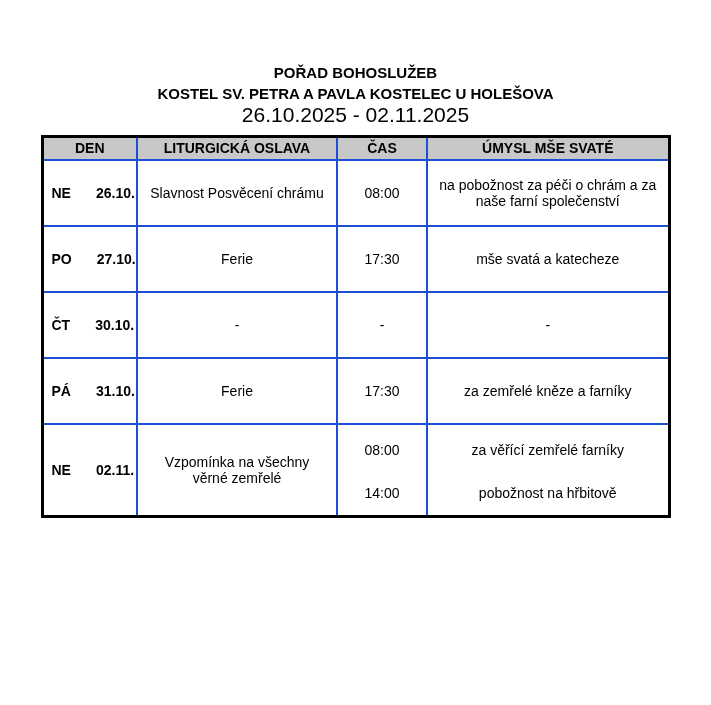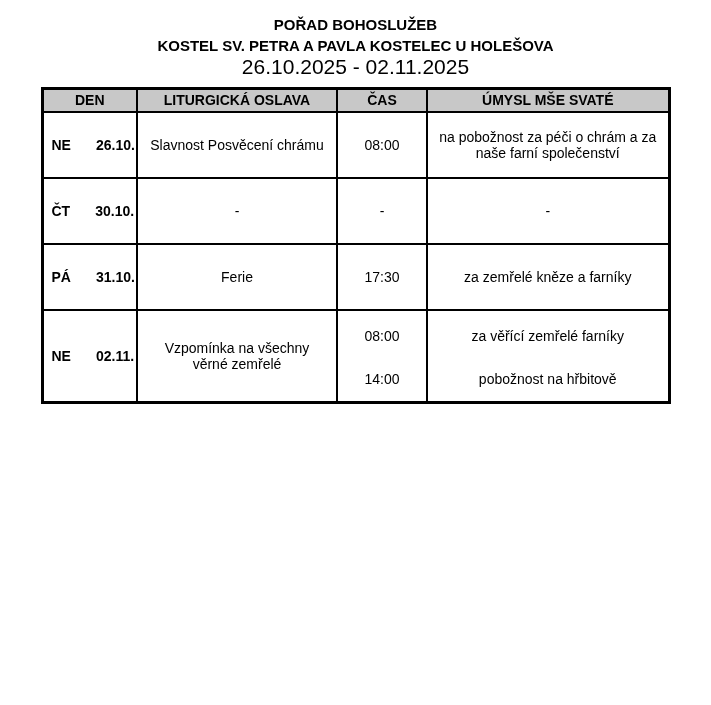--- a/index.html
+++ b/index.html
@@ -11,39 +11,39 @@
     font-family: "Liberation Sans", sans-serif;
     color: #000000;
     overflow: hidden;
   }
   .page {
     width: 711px;
     height: 705px;
     box-sizing: border-box;
     padding-top: 14px;
   }
-  .titles { text-align: center; }
+  .titles { text-align: center; margin-top: 48px; }
   .title-line {
     font-weight: bold;
     font-size: 15px;
     line-height: 21px;
   }
   .date-line {
     font-size: 21px;
     line-height: 21px;
   }
   table.schedule {
     border-collapse: collapse;
     table-layout: fixed;
     width: 627px;
     margin: 10px auto 0 auto;
     border: 3px solid #000000;
   }
   th, td {
-    border: 2px solid #000000;
+    border: 2px solid #1d4ed8;
     text-align: center;
     vertical-align: middle;
     font-size: 14px;
     padding: 2px 8px;
     box-sizing: border-box;
     overflow: hidden;
   }
   th {
     background: #c8c8c8;
     font-weight: bold;
@@ -94,20 +94,28 @@
 
       <tr>
         <td class="day-cell">
           <span>NE</span><span class="date-part">26.10.</span>
         </td>
         <td>Slavnost Posvěcení chrámu</td>
         <td>08:00</td>
         <td>na pobožnost za péči o chrám a za naše farní společenství</td>
       </tr>
 
+      <tr>
+        <td class="day-cell">
+          <span>PO</span><span class="date-part">27.10.</span>
+        </td>
+        <td>Ferie</td>
+        <td>17:30</td>
+        <td>mše svatá a katecheze</td>
+      </tr>
 
 
 
       <tr>
         <td class="day-cell">
           <span>ČT</span><span class="date-part">30.10.</span>
         </td>
         <td>-</td>
         <td>-</td>
         <td>-</td>

